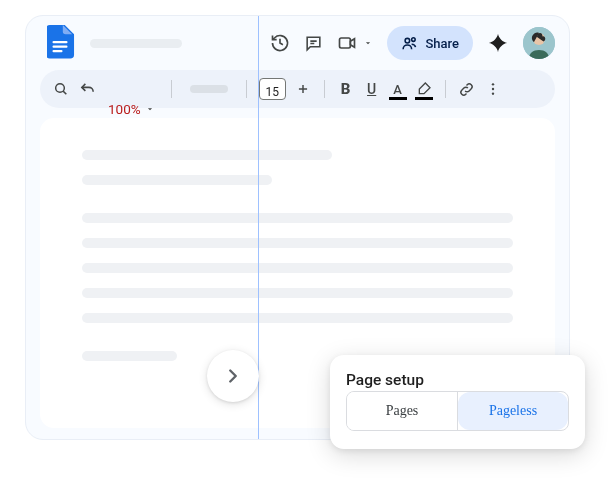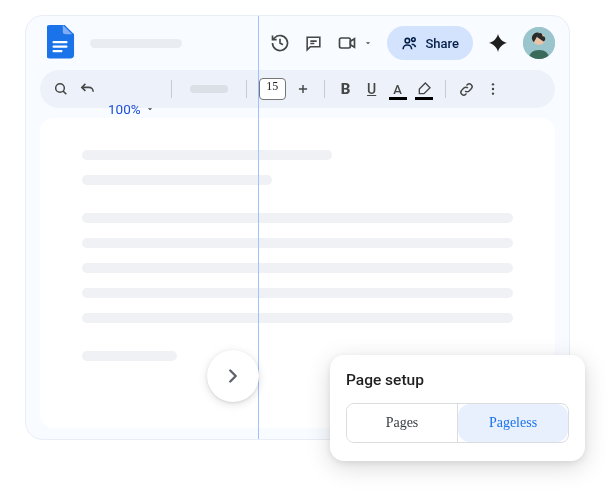--- a/index.html
+++ b/index.html
@@ -41,28 +41,27 @@
     .toolbar {
       margin: 0 14px 10px;
       background: #edf2fa;
       border-radius: 22px;
       height: 38px;
       display: flex; align-items: center;
       padding: 0 12px;
       gap: 8px;
     }
     .tb-sep { width: 1px; height: 18px; background: #c8ccd2; margin: 0 4px; }
-    .zoom { display: flex; align-items: center; gap: 4px; font-size: 13.5px; color: #1d4ed8; padding: 0 4px; margin-top: 40px; }
+    .zoom { display: flex; align-items: center; gap: 4px; font-size: 13.5px; color: #b91c1c; padding: 0 4px; margin-top: 40px; }
     .style-ph { width: 38px; height: 8px; background: #dbe0e6; border-radius: 4px; margin: 0 6px; }
     .fs-box {
       background: #fff; border: 1px solid #747775;
       border-radius: 4px; width: 27px; height: 22px;
-      font-size: 12px; display: flex; align-items: flex-start; justify-content: center;
+      font-size: 12px; display: flex; align-items: flex-end; justify-content: center;
       color: #1f1f1f;
-      font-family: Liberation Serif, serif;
     }
     .tb-icon { display: flex; align-items: center; justify-content: center; width: 18px; height: 18px; color: #444746; }
     .color-a { position: relative; }
     .color-a .bar { position: absolute; bottom: -2px; left: 0; right: 0; height: 3px; background: #000; }
     .color-h { position: relative; }
     .color-h .bar { position: absolute; bottom: -2px; left: 0; right: 0; height: 3px; background: #000; }
     .page {
       background: #fff; border-radius: 14px;
       margin: 0 14px;
       height: 310px;
@@ -84,21 +83,21 @@
       box-shadow: 0 2px 10px rgba(0,0,0,.12), 0 1px 3px rgba(0,0,0,.1);
       display: flex; align-items: center; justify-content: center;
     }
     .popup {
       position: absolute; top: 355px; left: 330px;
       width: 255px;
       background: #fff; border-radius: 14px;
       box-shadow: 0 6px 24px rgba(0,0,0,.15), 0 2px 6px rgba(0,0,0,.08);
       padding: 16px 16px 18px;
     }
-    .popup-title { font-size: 15.5px; color: #1f1f1f; font-weight: 500; margin-bottom: 14px; }
+    .popup-title { font-size: 15.5px; color: #1f1f1f; font-weight: 500; margin-bottom: 2px; }
     .seg { display: flex; border-radius: 8px; overflow: hidden; border: 1px solid #dadce0; height: 40px; font-family: Liberation Serif, serif; }
     .seg-btn {
       flex: 1; display: flex; align-items: center; justify-content: center;
       font-size: 14px; font-weight: 500; cursor: pointer;
     }
     .seg-btn.left { border-right: 1px solid #dadce0; color: #3c4043; background: #fff; }
     .seg-btn.right { background: #e8f0fe; color: #1a73e8; border-radius: 12px; }
     .meet-caret { margin-left: -8px; }
   </style>
 </head>

